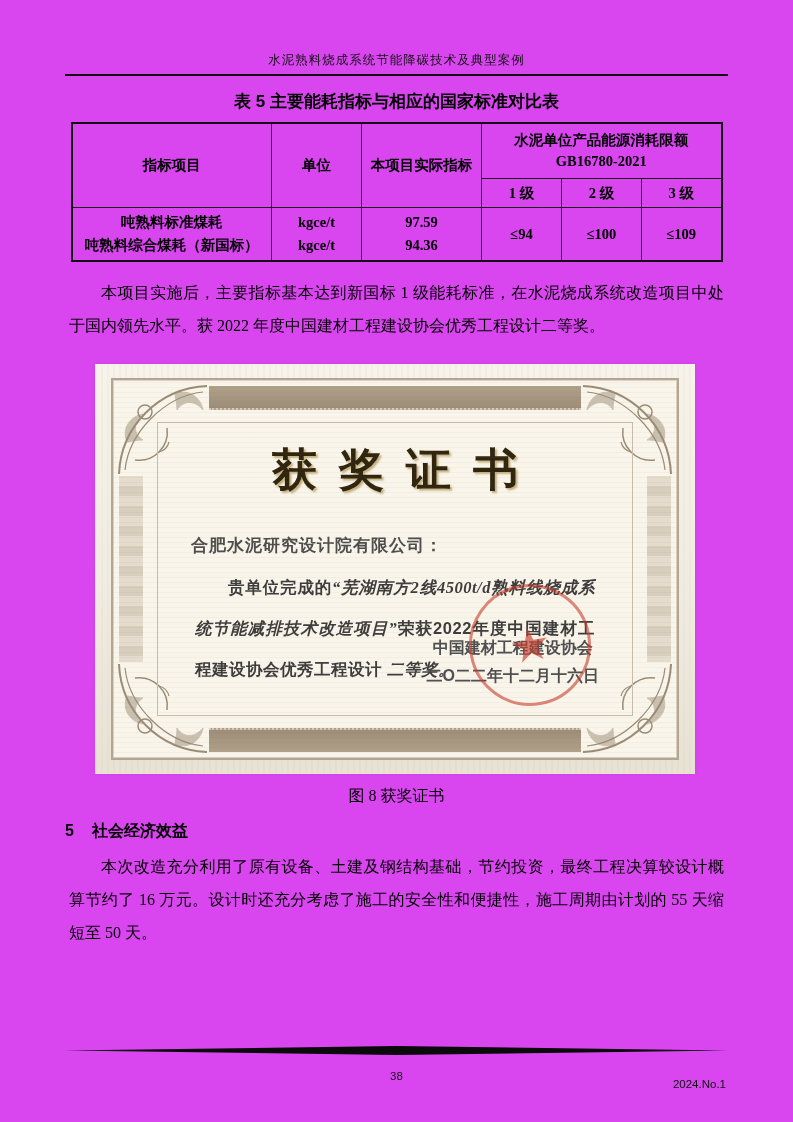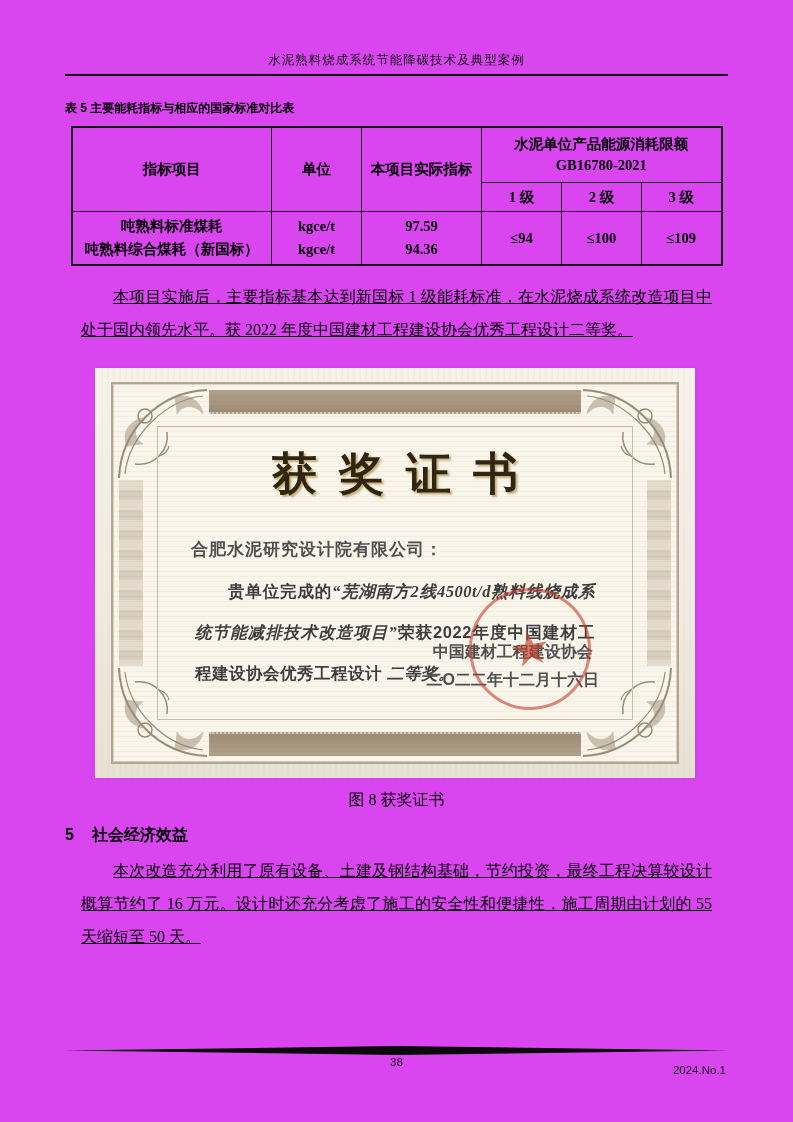--- a/index.html
+++ b/index.html
@@ -5,32 +5,32 @@
   html,body{margin:0;padding:0;background:#fff;}
   .page{width:793px;height:1122px;position:relative;background:#d946ef;color:#000;
         font-family:"Liberation Serif",serif;overflow:hidden;}
   .content{padding:0 65px;}
 
   
   .doc-header{padding-top:52px;border-bottom:2px solid #111;padding-bottom:5px;
               text-align:center;font-size:12.5px;letter-spacing:1px;color:#111;}
 
   
-  .table-caption{margin-top:24px;text-align:left;
-                 font-family:"Liberation Sans",sans-serif;font-weight:bold;font-size:12px;}
+  .table-caption{margin-top:14px;text-align:center;
+                 font-family:"Liberation Sans",sans-serif;font-weight:bold;font-size:17px;}
   table.energy{border-collapse:collapse;margin:9px auto 0;table-layout:fixed;width:650px;
                border:2px solid #111;}
   table.energy td{border:1.5px solid #1a1a1a;text-align:center;vertical-align:middle;
                   font-size:14.5px;padding:0;line-height:21px;font-weight:bold;}
   tr.h2 td{height:28px;}
   tr.data td{height:52px;line-height:23px;}
   .group-cell{height:54px;}
 
   
-  .para{font-size:16px;line-height:33px;text-align:justify;text-indent:2em;margin:14px 16px 0;text-decoration:underline;}
+  .para{font-size:16px;line-height:33px;text-align:justify;text-indent:2em;margin:14px 4px 0;}
   .para sup{font-size:10px;}
 
   
   .cert-fig{margin:22px 0 0 30px;width:600px;height:410px;position:relative;
             background:linear-gradient(180deg,#f7f3ea 0%,#f1ecE1 55%,#e8e2d4 100%);
             box-shadow:0 0 3px rgba(0,0,0,.08);}
   .cert-fig::before{content:"";position:absolute;inset:0;
             background:repeating-linear-gradient(90deg,rgba(180,160,140,.06) 0 2px,transparent 2px 6px);}
   .cert-frame{position:absolute;left:16px;right:16px;top:14px;bottom:14px;
             border:2px solid #b3a593;background:#f9f5ea;box-shadow:inset 0 0 0 1px #ddd2c2;}
@@ -70,21 +70,21 @@
   .fig-caption{text-align:center;font-size:16px;margin-top:12px;}
 
   
   .section-heading{margin:14px 0 0;font-family:"Liberation Sans",sans-serif;font-weight:bold;
         font-size:16px;}
   .section-heading .num{margin-right:18px;}
 
   
   .footer{position:absolute;left:65px;right:65px;top:1046px;}
   .footer-rule{display:block;width:100%;height:9px;}
-  .footer-texts{position:relative;margin-top:1px;height:16px;
+  .footer-texts{position:relative;margin-top:15px;height:16px;
         font-family:"Liberation Sans",sans-serif;font-size:11.5px;color:#111;}
   .footer-page{position:absolute;left:0;right:0;text-align:center;}
   .footer-issue{position:absolute;right:2px;top:8px;}
 </style>
 </head>
 <body>
 
 <div class="page">
   <div class="content">
 

